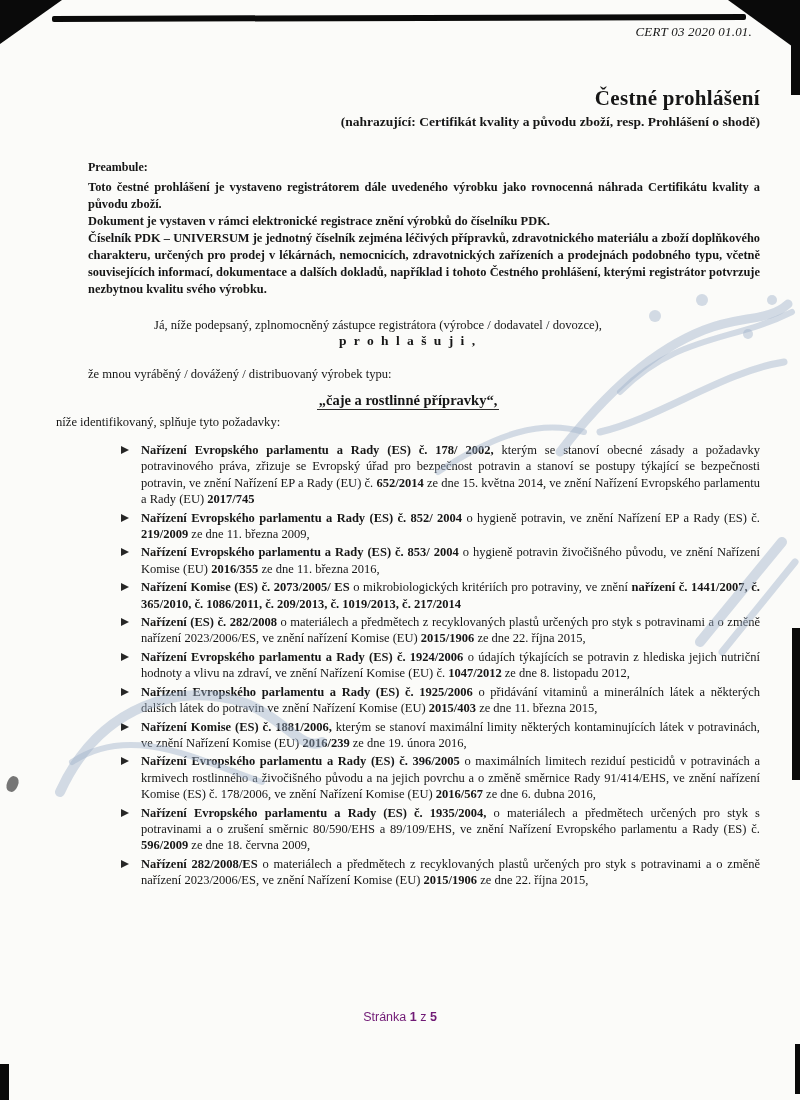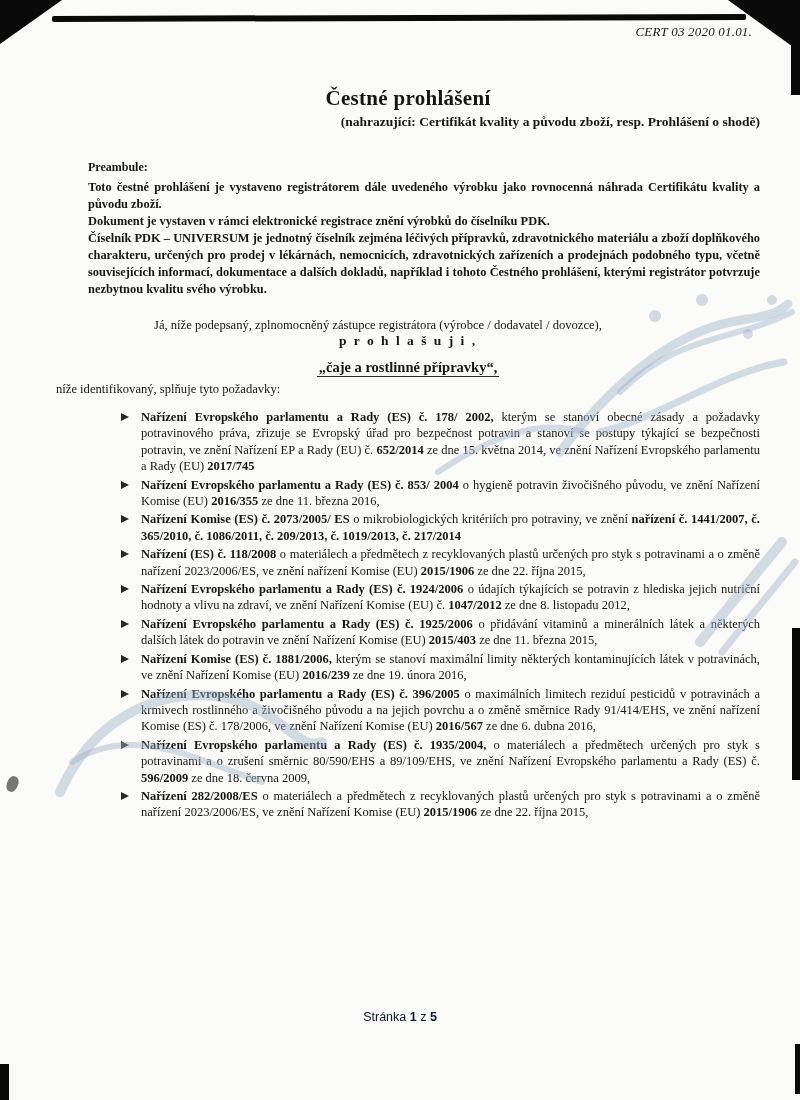--- a/index.html
+++ b/index.html
@@ -1,34 +1,34 @@
 <!DOCTYPE html>
 <html><head>
 <meta charset="utf-8">
 <style>
   html,body{margin:0;padding:0}
   body{width:800px;height:1100px;background:#fbfbf9;font-family:"Liberation Serif","DejaVu Serif",serif;color:#161616;position:relative;overflow:hidden}
   .content{position:absolute;top:0;left:56px;right:40px;bottom:0;z-index:1}
   .header-ref{position:absolute;top:24px;right:48px;font-style:italic;font-size:13px;letter-spacing:.2px;z-index:2}
-  .title{margin-top:86px;text-align:center;font-size:21px;font-weight:bold;letter-spacing:.3px}
+  .title{margin-top:86px;text-align:right;font-size:21px;font-weight:bold;letter-spacing:.3px}
   .subtitle{text-align:right;font-size:13.5px;font-weight:bold;margin-top:3px}
   .preamble-heading{font-size:12px;font-weight:bold;margin:30px 0 4px 32px}
   .preamble{margin-left:32px;font-weight:bold;font-size:12.4px;line-height:17px;text-align:justify}
   .pre-par{margin:0}
   .declarant{margin:20px 0 0 98px;font-size:12.6px}
   .declare-word{text-align:center;font-weight:bold;font-size:13.5px;letter-spacing:2px;}
   .product-line{margin:18px 0 0 32px;font-size:12.6px}
   .product-type{text-align:center;margin-top:10px;font-size:14.5px;font-weight:bold}
   .product-type span{border-bottom:1.6px solid #2b2b2b;padding:0 2px 1px}
   .req-intro{margin-top:6px;font-size:12.6px}
   .req-list{margin:12px 0 0 64px;font-size:12.5px}
   .req-item{position:relative;padding-left:21px;text-align:justify;line-height:16.4px;margin-bottom:2px}
   .bullet{position:absolute;left:1px;top:4px;width:0;height:0;border-top:4.5px solid transparent;border-bottom:4.5px solid transparent;border-left:8px solid #262626}
   .b{font-weight:bold}
-  .footer{position:absolute;top:1010px;left:0;right:0;text-align:center;font-size:12.5px;z-index:2;font-family:"Liberation Sans","DejaVu Sans",sans-serif;color:#0f172a}
+  .footer{position:absolute;top:1010px;left:0;right:0;text-align:center;font-size:12.5px;z-index:2;font-family:"Liberation Sans","DejaVu Sans",sans-serif;color:#701a75}
   
   .watermark{position:absolute;inset:0;z-index:3;pointer-events:none}
   
   .artifact{position:absolute;background:#0a0a0a;z-index:4;pointer-events:none}
   .corner-tl{position:absolute;top:0;left:0;width:0;height:0;border-top:44px solid #0a0a0a;border-right:62px solid transparent;z-index:4}
   .corner-tr{position:absolute;top:0;right:0;width:0;height:0;border-top:52px solid #0a0a0a;border-left:72px solid transparent;z-index:4}
   .top-bar{top:15px;left:52px;width:694px;height:6px;transform:rotate(-.15deg);border-radius:2px}
   .edge-r-top{top:40px;right:0;width:9px;height:55px}
   .edge-r-mid{top:628px;right:0;width:8px;height:152px}
   .edge-r-low{top:1044px;right:0;width:5px;height:50px}
@@ -72,28 +72,30 @@
 
   <div class="preamble-heading">Preambule:</div>
   <div class="preamble">
       <div class="pre-par">Toto čestné prohlášení je vystaveno registrátorem dále uvedeného výrobku jako rovnocenná náhrada Certifikátu kvality a původu zboží.</div>
       <div class="pre-par">Dokument je vystaven v rámci elektronické registrace znění výrobků do číselníku PDK.</div>
       <div class="pre-par">Číselník PDK – UNIVERSUM je jednotný číselník zejména léčivých přípravků, zdravotnického materiálu a zboží doplňkového charakteru, určených pro prodej v lékárnách, nemocnicích, zdravotnických zařízeních a prodejnách podobného typu, včetně souvisejících informací, dokumentace a dalších dokladů, například i tohoto Čestného prohlášení, kterými registrátor potvrzuje nezbytnou kvalitu svého výrobku.</div>
     </div>
 
   <div class="declarant">Já, níže podepsaný, zplnomocněný zástupce registrátora (výrobce / dodavatel / dovozce),</div>
   <div class="declare-word">p r o h l a š u j i ,</div>
+  <div class="product-line">že mnou vyráběný / dovážený  / distribuovaný výrobek typu:</div>
   <div class="product-type"><span>„čaje a rostlinné přípravky“,</span></div>
   <div class="req-intro">níže identifikovaný, splňuje tyto požadavky:</div>
 
   <div class="req-list">
       <div class="req-item"><span class="bullet"></span><span class="b">Nařízení Evropského parlamentu a Rady (ES) č. 178/ 2002,</span><span> kterým se stanoví obecné zásady a požadavky potravinového práva, zřizuje se Evropský úřad pro bezpečnost potravin a stanoví se postupy týkající se bezpečnosti potravin, ve znění Nařízení EP a Rady (EU) č. </span><span class="b">652/2014</span><span> ze dne 15. května 2014, ve znění Nařízení Evropského parlamentu a Rady (EU) </span><span class="b">2017/745</span></div>
+      <div class="req-item"><span class="bullet"></span><span class="b">Nařízení Evropského parlamentu a Rady (ES) č. 852/ 2004</span><span> o hygieně potravin, ve znění Nařízení EP a Rady (ES) č. </span><span class="b">219/2009</span><span> ze dne 11. března 2009,</span></div>
       <div class="req-item"><span class="bullet"></span><span class="b">Nařízení Evropského parlamentu a Rady (ES) č. 853/ 2004</span><span> o hygieně potravin živočišného původu, ve znění Nařízení Komise (EU) </span><span class="b">2016/355</span><span> ze dne 11. března 2016,</span></div>
       <div class="req-item"><span class="bullet"></span><span class="b">Nařízení Komise (ES) č. 2073/2005/ ES</span><span> o mikrobiologických kritériích pro potraviny, ve znění </span><span class="b">nařízení č. 1441/2007, č. 365/2010, č. 1086/2011, č. 209/2013, č. 1019/2013, č. 217/2014</span></div>
-      <div class="req-item"><span class="bullet"></span><span class="b">Nařízení (ES) č. 118/2008</span><span> o materiálech a předmětech z recyklovaných plastů určených pro styk s potravinami a o změně nařízení 2023/2006/ES, ve znění nařízení Komise (EU) </span><span class="b">2015/1906</span><span> ze dne 22. října 2015,</span></div>
+      <div class="req-item"><span class="bullet"></span><span class="b">Nařízení (ES) č. 282/2008</span><span> o materiálech a předmětech z recyklovaných plastů určených pro styk s potravinami a o změně nařízení 2023/2006/ES, ve znění nařízení Komise (EU) </span><span class="b">2015/1906</span><span> ze dne 22. října 2015,</span></div>
       <div class="req-item"><span class="bullet"></span><span class="b">Nařízení Evropského parlamentu a Rady (ES) č. 1924/2006</span><span> o údajích týkajících se potravin z hlediska jejich nutriční hodnoty a vlivu na zdraví, ve znění Nařízení Komise (EU) č. </span><span class="b">1047/2012</span><span> ze dne 8. listopadu 2012,</span></div>
       <div class="req-item"><span class="bullet"></span><span class="b">Nařízení Evropského parlamentu a Rady (ES) č. 1925/2006</span><span> o přidávání vitaminů a minerálních látek a některých dalších látek do potravin ve znění Nařízení Komise (EU) </span><span class="b">2015/403</span><span> ze dne 11. března 2015,</span></div>
       <div class="req-item"><span class="bullet"></span><span class="b">Nařízení Komise (ES) č. 1881/2006,</span><span> kterým se stanoví maximální limity některých kontaminujících látek v potravinách, ve znění Nařízení Komise (EU) </span><span class="b">2016/239</span><span> ze dne 19. února 2016,</span></div>
       <div class="req-item"><span class="bullet"></span><span class="b">Nařízení Evropského parlamentu a Rady (ES) č. 396/2005</span><span> o maximálních limitech reziduí pesticidů v potravinách a krmivech rostlinného a živočišného původu a na jejich povrchu a o změně směrnice Rady 91/414/EHS, ve znění nařízení Komise (ES) č. 178/2006, ve znění Nařízení Komise (EU) </span><span class="b">2016/567</span><span> ze dne 6. dubna 2016,</span></div>
       <div class="req-item"><span class="bullet"></span><span class="b">Nařízení Evropského parlamentu a Rady (ES) č. 1935/2004,</span><span> o materiálech a předmětech určených pro styk s potravinami a o zrušení směrnic 80/590/EHS a 89/109/EHS, ve znění Nařízení Evropského parlamentu a Rady (ES) č. </span><span class="b">596/2009</span><span> ze dne 18. června 2009,</span></div>
       <div class="req-item"><span class="bullet"></span><span class="b">Nařízení 282/2008/ES</span><span> o materiálech a předmětech z recyklovaných plastů určených pro styk s potravinami a o změně nařízení 2023/2006/ES, ve znění Nařízení Komise (EU) </span><span class="b">2015/1906</span><span> ze dne 22. října 2015,</span></div>
     </div>
 </div>
 
 <div class="footer"><span>Stránka </span><span class="b">1</span><span> z </span><span class="b">5</span></div>

